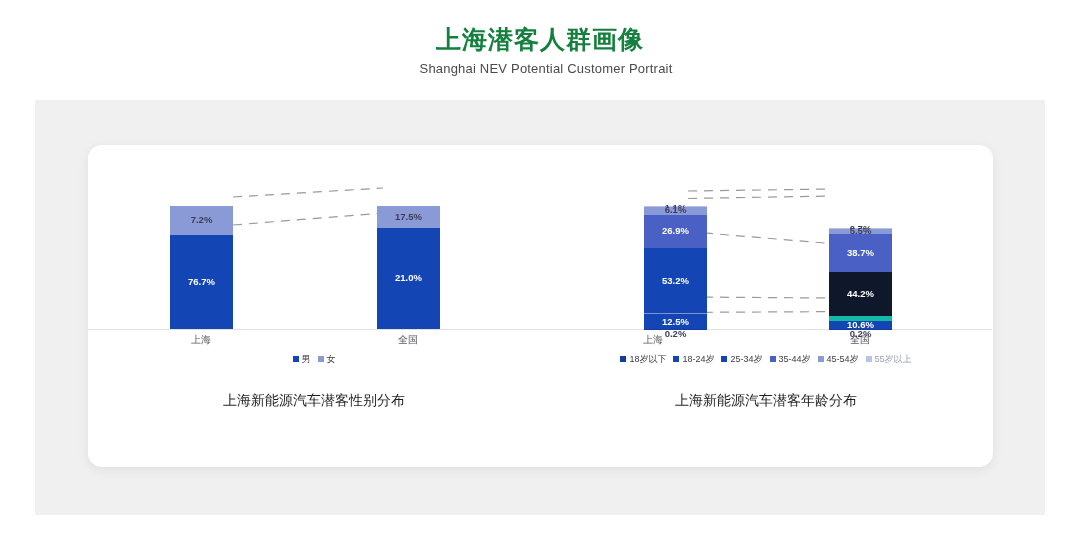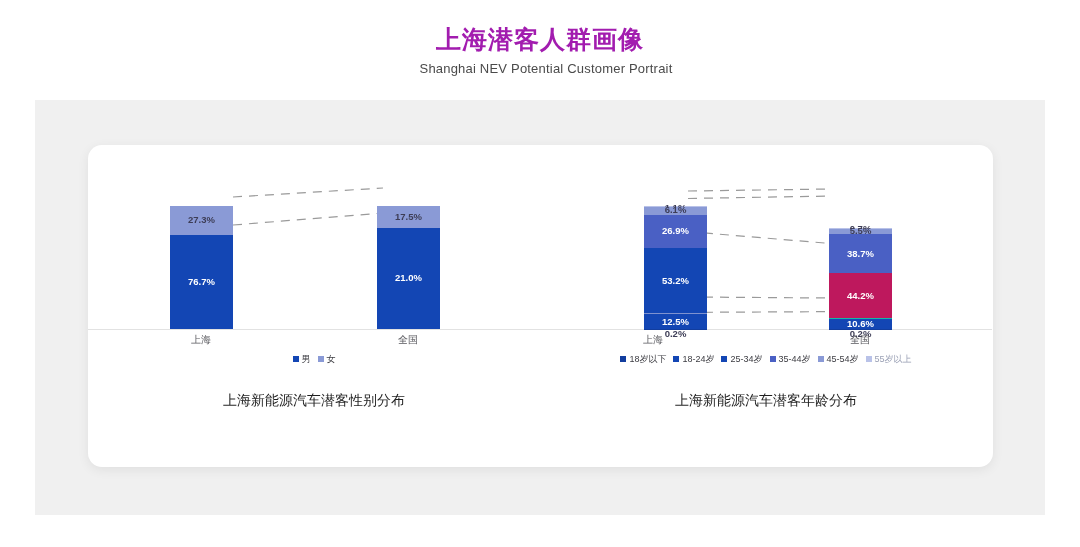--- a/index.html
+++ b/index.html
@@ -8,21 +8,21 @@
     width: 1080px; height: 547px;
     background: #ffffff;
     font-family: "Liberation Sans", "DejaVu Sans", sans-serif;
     overflow: hidden;
   }
   .page { position: relative; width: 1080px; height: 547px; background: #ffffff; }
 
   
   .header { position: absolute; left: 0; top: 22px; width: 1080px; text-align: center; }
   .title {
-    font-size: 25px; font-weight: bold; color: #a21caf;
+    font-size: 25px; font-weight: bold; color: #15803d;
     letter-spacing: 1px; line-height: 34px; margin: 0;
   }
   .subtitle {
     font-size: 13px; color: #4a4a4a; line-height: 20px;
     margin: 3px 0 0 0; letter-spacing: 0.2px; padding-left: 12px;
   }
 
   
   .gray-panel {
     position: absolute; left: 35px; top: 100px;
@@ -114,21 +114,21 @@
           <div class="plot">
             <div class="axis-line"></div>
 
             <svg class="connectors" viewBox="0 0 452 145" preserveAspectRatio="none">
               <line x1="145" y1="12" x2="295" y2="3" stroke="#9a9a9a" stroke-width="1.2" stroke-dasharray="9,7"></line>
               <line x1="145" y1="40" x2="295" y2="28" stroke="#9a9a9a" stroke-width="1.2" stroke-dasharray="9,7"></line>
             </svg>
 
             <div class="bar" style="left:82px; height:123px;">
               <div class="seg" style="height:28.67px; background:#8a9ad6;">
-                <span class="seg-label on-light">27.3%</span>
+                <span class="seg-label on-light">7.2%</span>
               </div>
               <div class="seg" style="height:94.33px; background:#1346b4;">
                 <span class="seg-label on-dark">76.7%</span>
               </div>
             </div>
 
             <div class="bar" style="left:289px; height:123px;">
               <div class="seg" style="height:21.53px; background:#8a9ad6;">
                 <span class="seg-label on-light">17.5%</span>
               </div>
@@ -194,24 +194,24 @@
             <div class="bar" style="left:289px; height:101px;">
               <div class="seg" style="height:0.86px; background:#b9c2e8;">
                 <span class="seg-label on-light outside" style="top:-4px;">0.7%</span>
               </div>
               <div class="seg" style="height:6.77px; background:#8a9ad6;">
                 <span class="seg-label on-light outside" style="top:-3px;">5.5%</span>
               </div>
               <div class="seg" style="height:47.6px; background:#4a60c4;">
                 <span class="seg-label on-dark">38.7%</span>
               </div>
-              <div class="seg" style="height:54.4px; background:#be185d;">
+              <div class="seg" style="height:54.4px; background:#0f172a;">
                 <span class="seg-label on-dark">44.2%</span>
               </div>
-              <div class="seg" style="height:13.05px; background:#1346b4; border-top:1px solid #14b8a6;">
+              <div class="seg" style="height:13.05px; background:#1346b4; border-top:5px solid #14b8a6;">
                 <span class="seg-label on-dark">10.6%</span>
               </div>
               <div class="seg" style="height:0.25px; background:#123d9e;">
                 <span class="seg-label on-light outside" style="top:0px;">0.2%</span>
               </div>
             </div>
           </div>
 
           <div class="xticks">
             <div class="xtick" style="left:68px;">上海</div>

